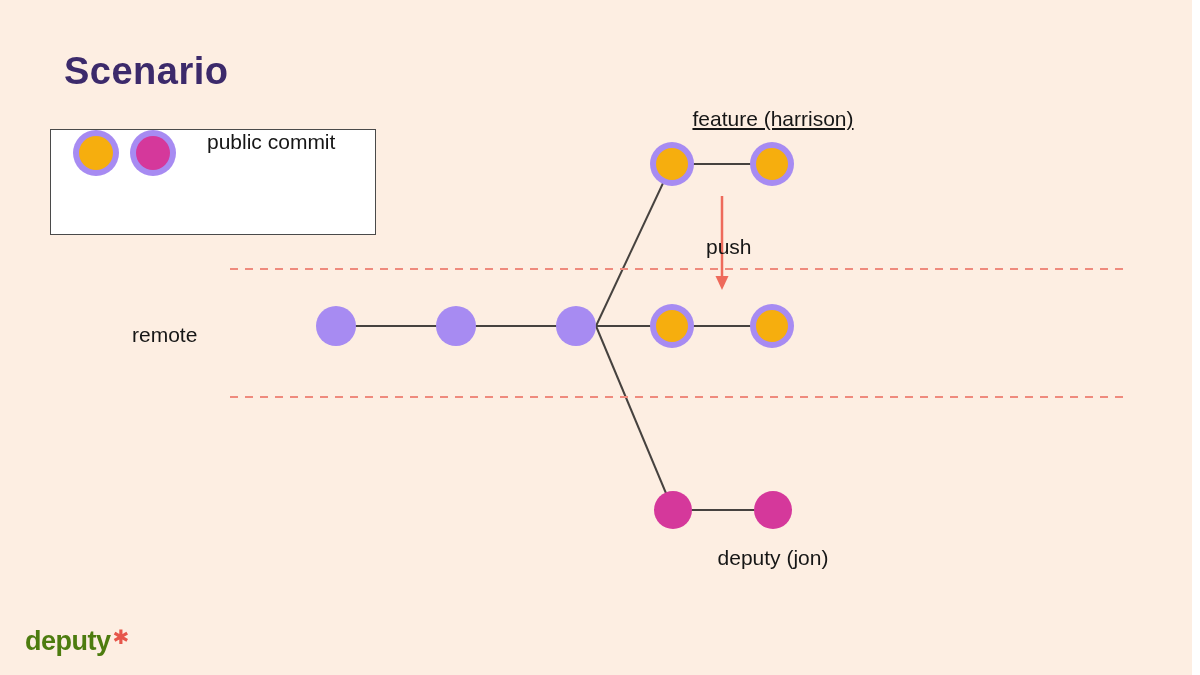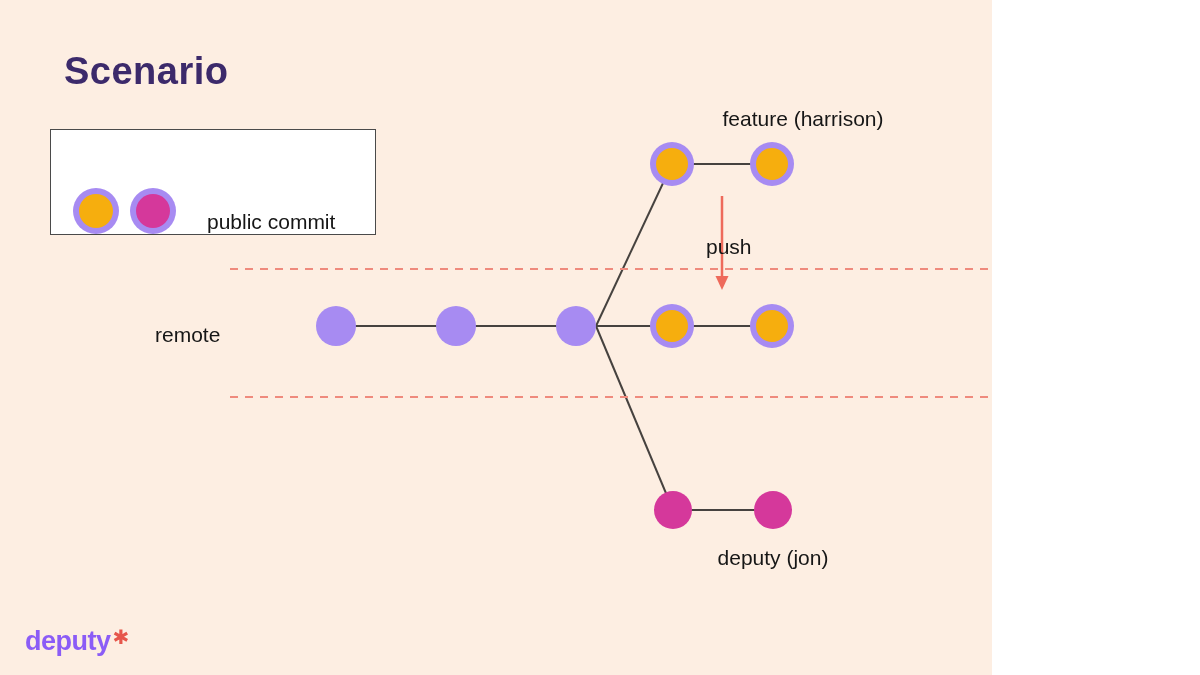--- a/index.html
+++ b/index.html
@@ -1,18 +1,18 @@
 <!DOCTYPE html>
 <html><head>
 <meta charset="utf-8">
 <style>
   html, body { margin: 0; padding: 0; }
   .slide {
     position: relative;
-    width: 992px;
+    width: 1192px;
     height: 675px;
     background: #fdeee2;
     font-family: "Liberation Sans", sans-serif;
     overflow: hidden;
   }
   .graph {
     position: absolute;
     left: 0; top: 0;
     width: 1200px; height: 675px;
   }
@@ -26,21 +26,21 @@
     color: #3c2a6b;
   }
   .legend {
     position: absolute;
     left: 50px; top: 129px;
     width: 326px; height: 106px;
     background: #ffffff;
     border: 1.5px solid #4a4a4a;
     box-sizing: border-box;
     display: flex;
-    align-items: flex-end;
+    align-items: flex-start;
     padding-left: 22px;
   }
   .swatch {
     width: 46px; height: 46px;
     border-radius: 50%;
     display: flex;
     align-items: center;
     justify-content: center;
     flex: 0 0 auto;
   }
@@ -54,23 +54,23 @@
     font-size: 21px;
     color: #161616;
   }
   .lbl {
     position: absolute;
     font-size: 21px;
     color: #161616;
     line-height: 25px;
     white-space: nowrap;
   }
-  .lbl-harrison { left: 803px; top: 106px; transform: translateX(-50%); }
+  .lbl-harrison { left: 773px; top: 106px; transform: translateX(-50%); text-decoration: underline; }
   .lbl-push     { left: 706px; top: 234px; }
-  .lbl-remote   { left: 155px; top: 322px; }
+  .lbl-remote   { left: 132px; top: 322px; }
   .lbl-jon      { left: 773px; top: 545px; transform: translateX(-50%); }
   .logo {
     position: absolute;
     left: 25px; top: 626px;
     display: flex;
     align-items: flex-start;
   }
   .logo-text {
     font-size: 27px;
     font-weight: 700;
@@ -126,17 +126,17 @@
     </div>
     <span class="legend-label">public commit</span>
   </div>
 
   <div class="lbl lbl-harrison">feature (harrison)</div>
   <div class="lbl lbl-push">push</div>
   <div class="lbl lbl-remote">remote</div>
   <div class="lbl lbl-jon">deputy (jon)</div>
 
   <div class="logo">
-    <span class="logo-text" style="color: #8b5cf6;">deputy</span>
+    <span class="logo-text" style="color: #4d7c0f;">deputy</span>
     <span class="logo-icon" style="color: rgb(230, 86, 75);">✱</span>
   </div>
 
 </div>
 
 </body></html>

